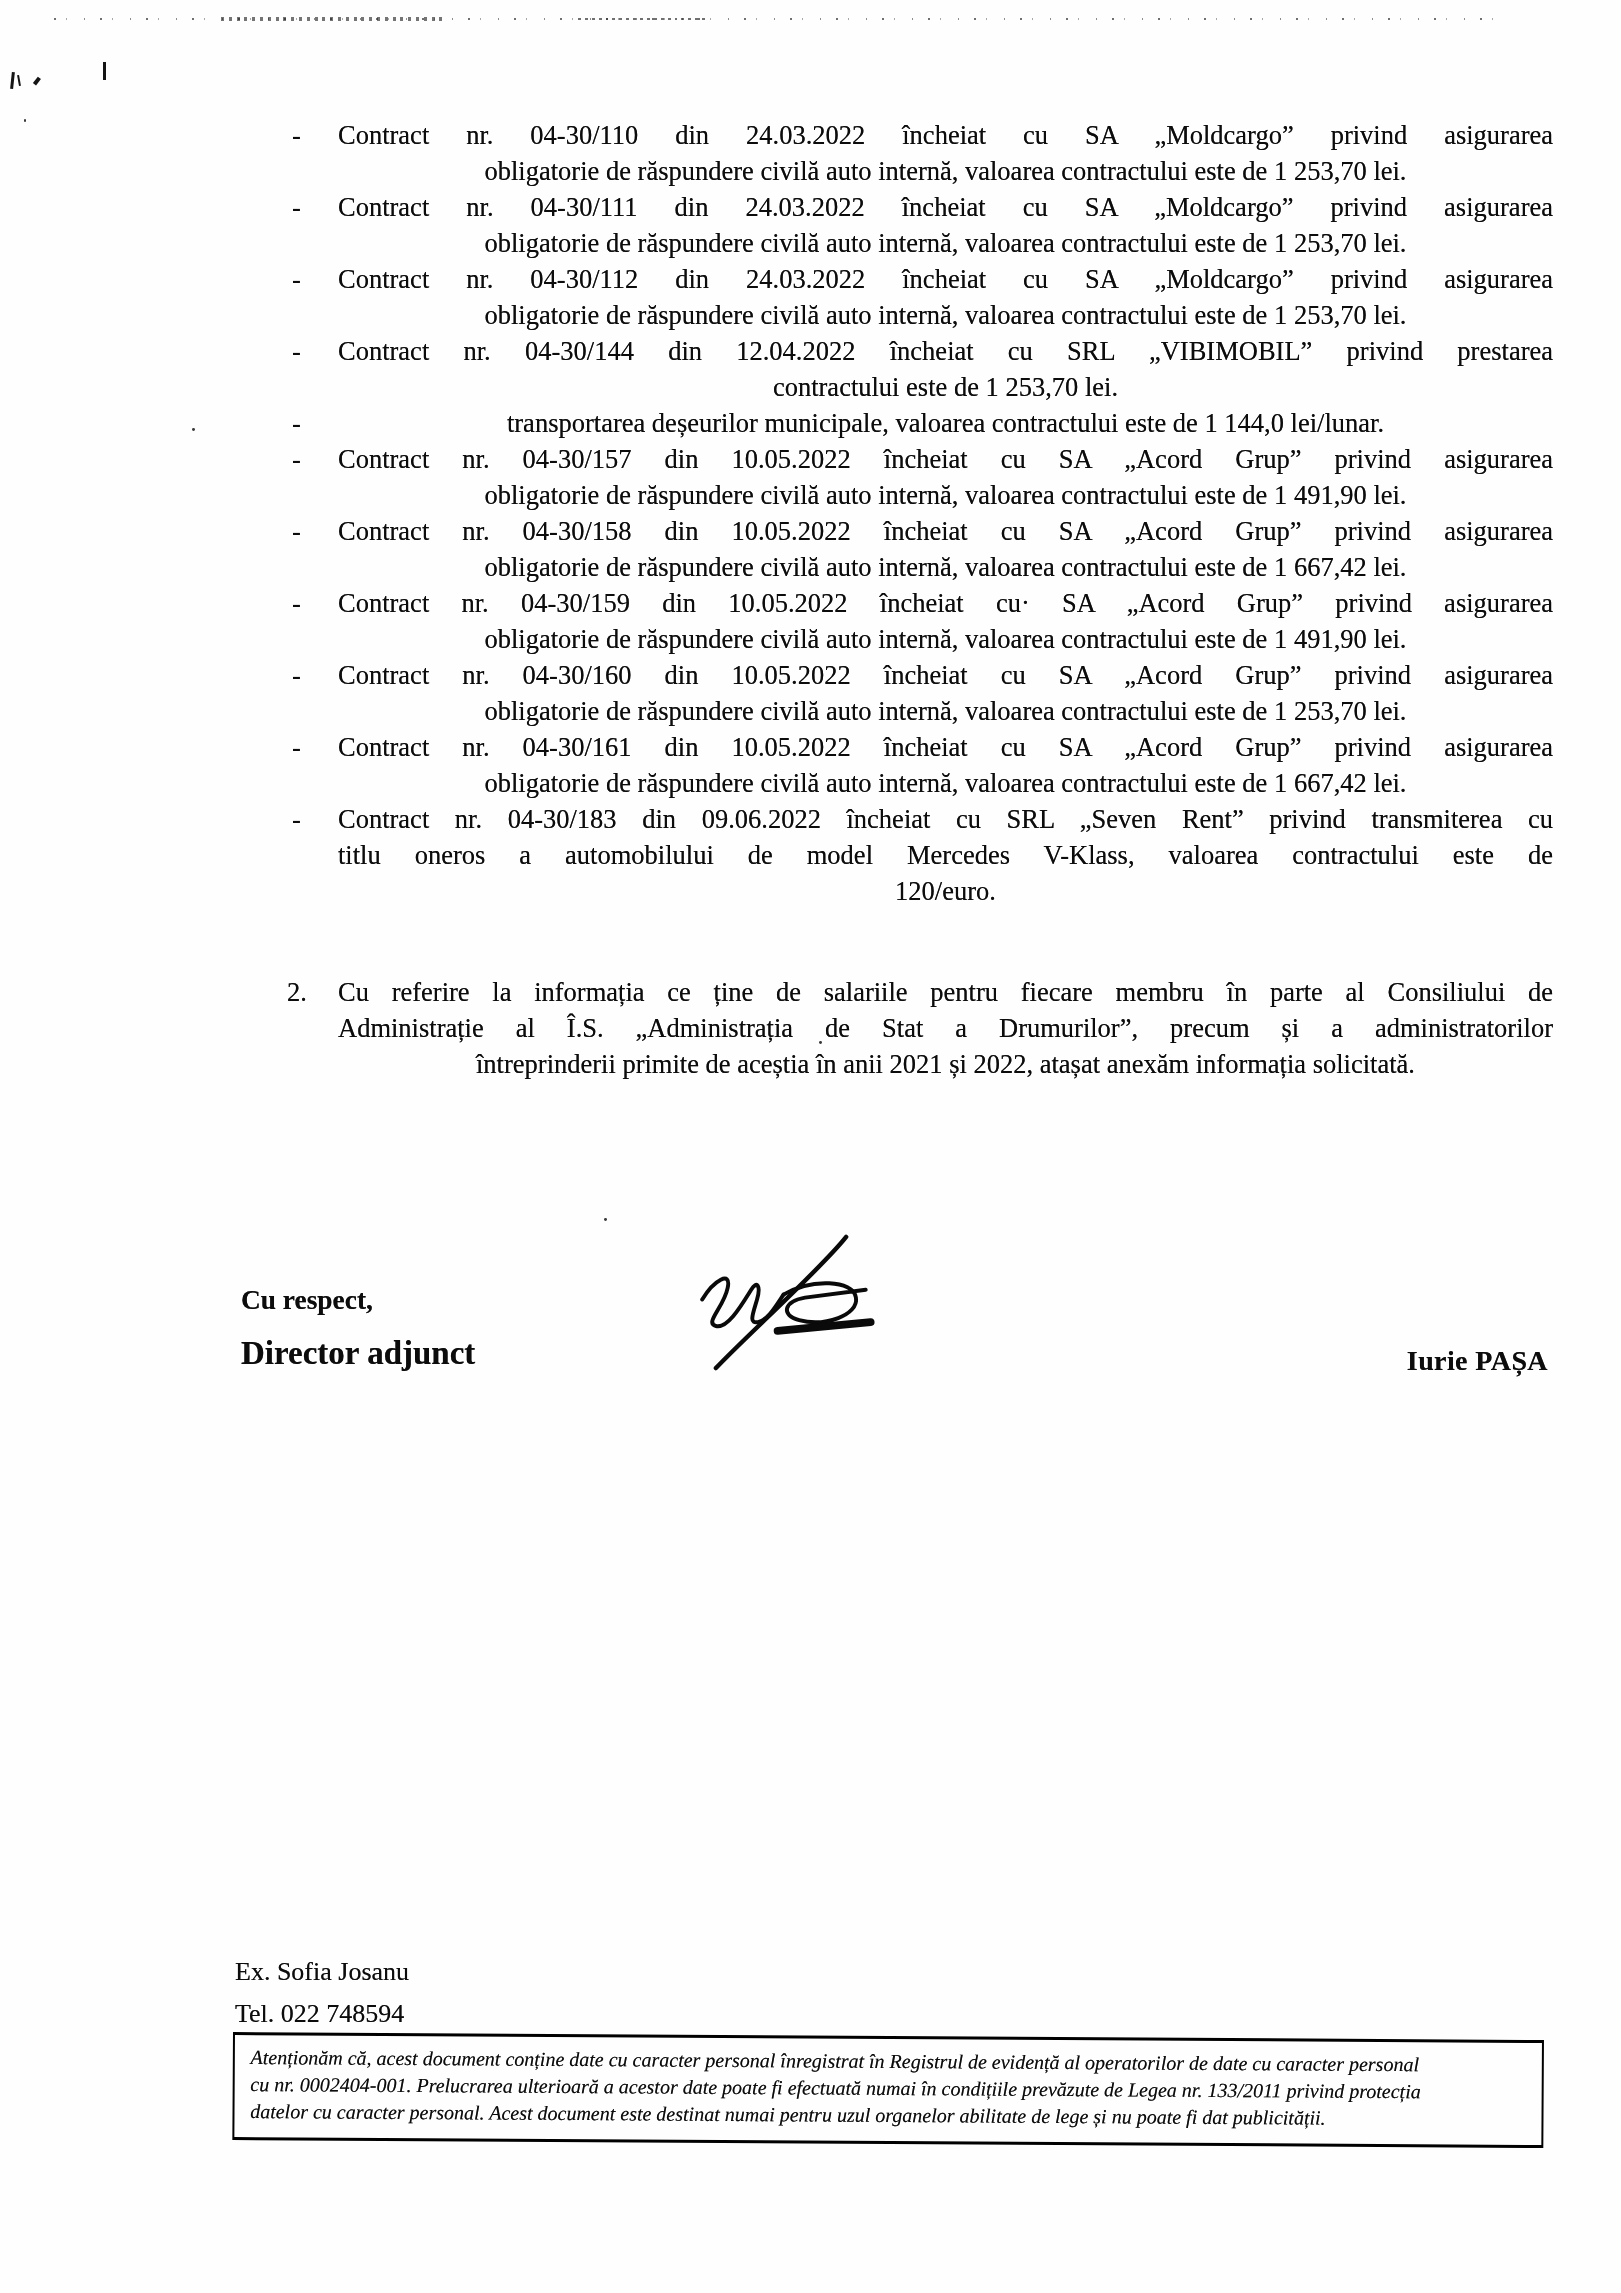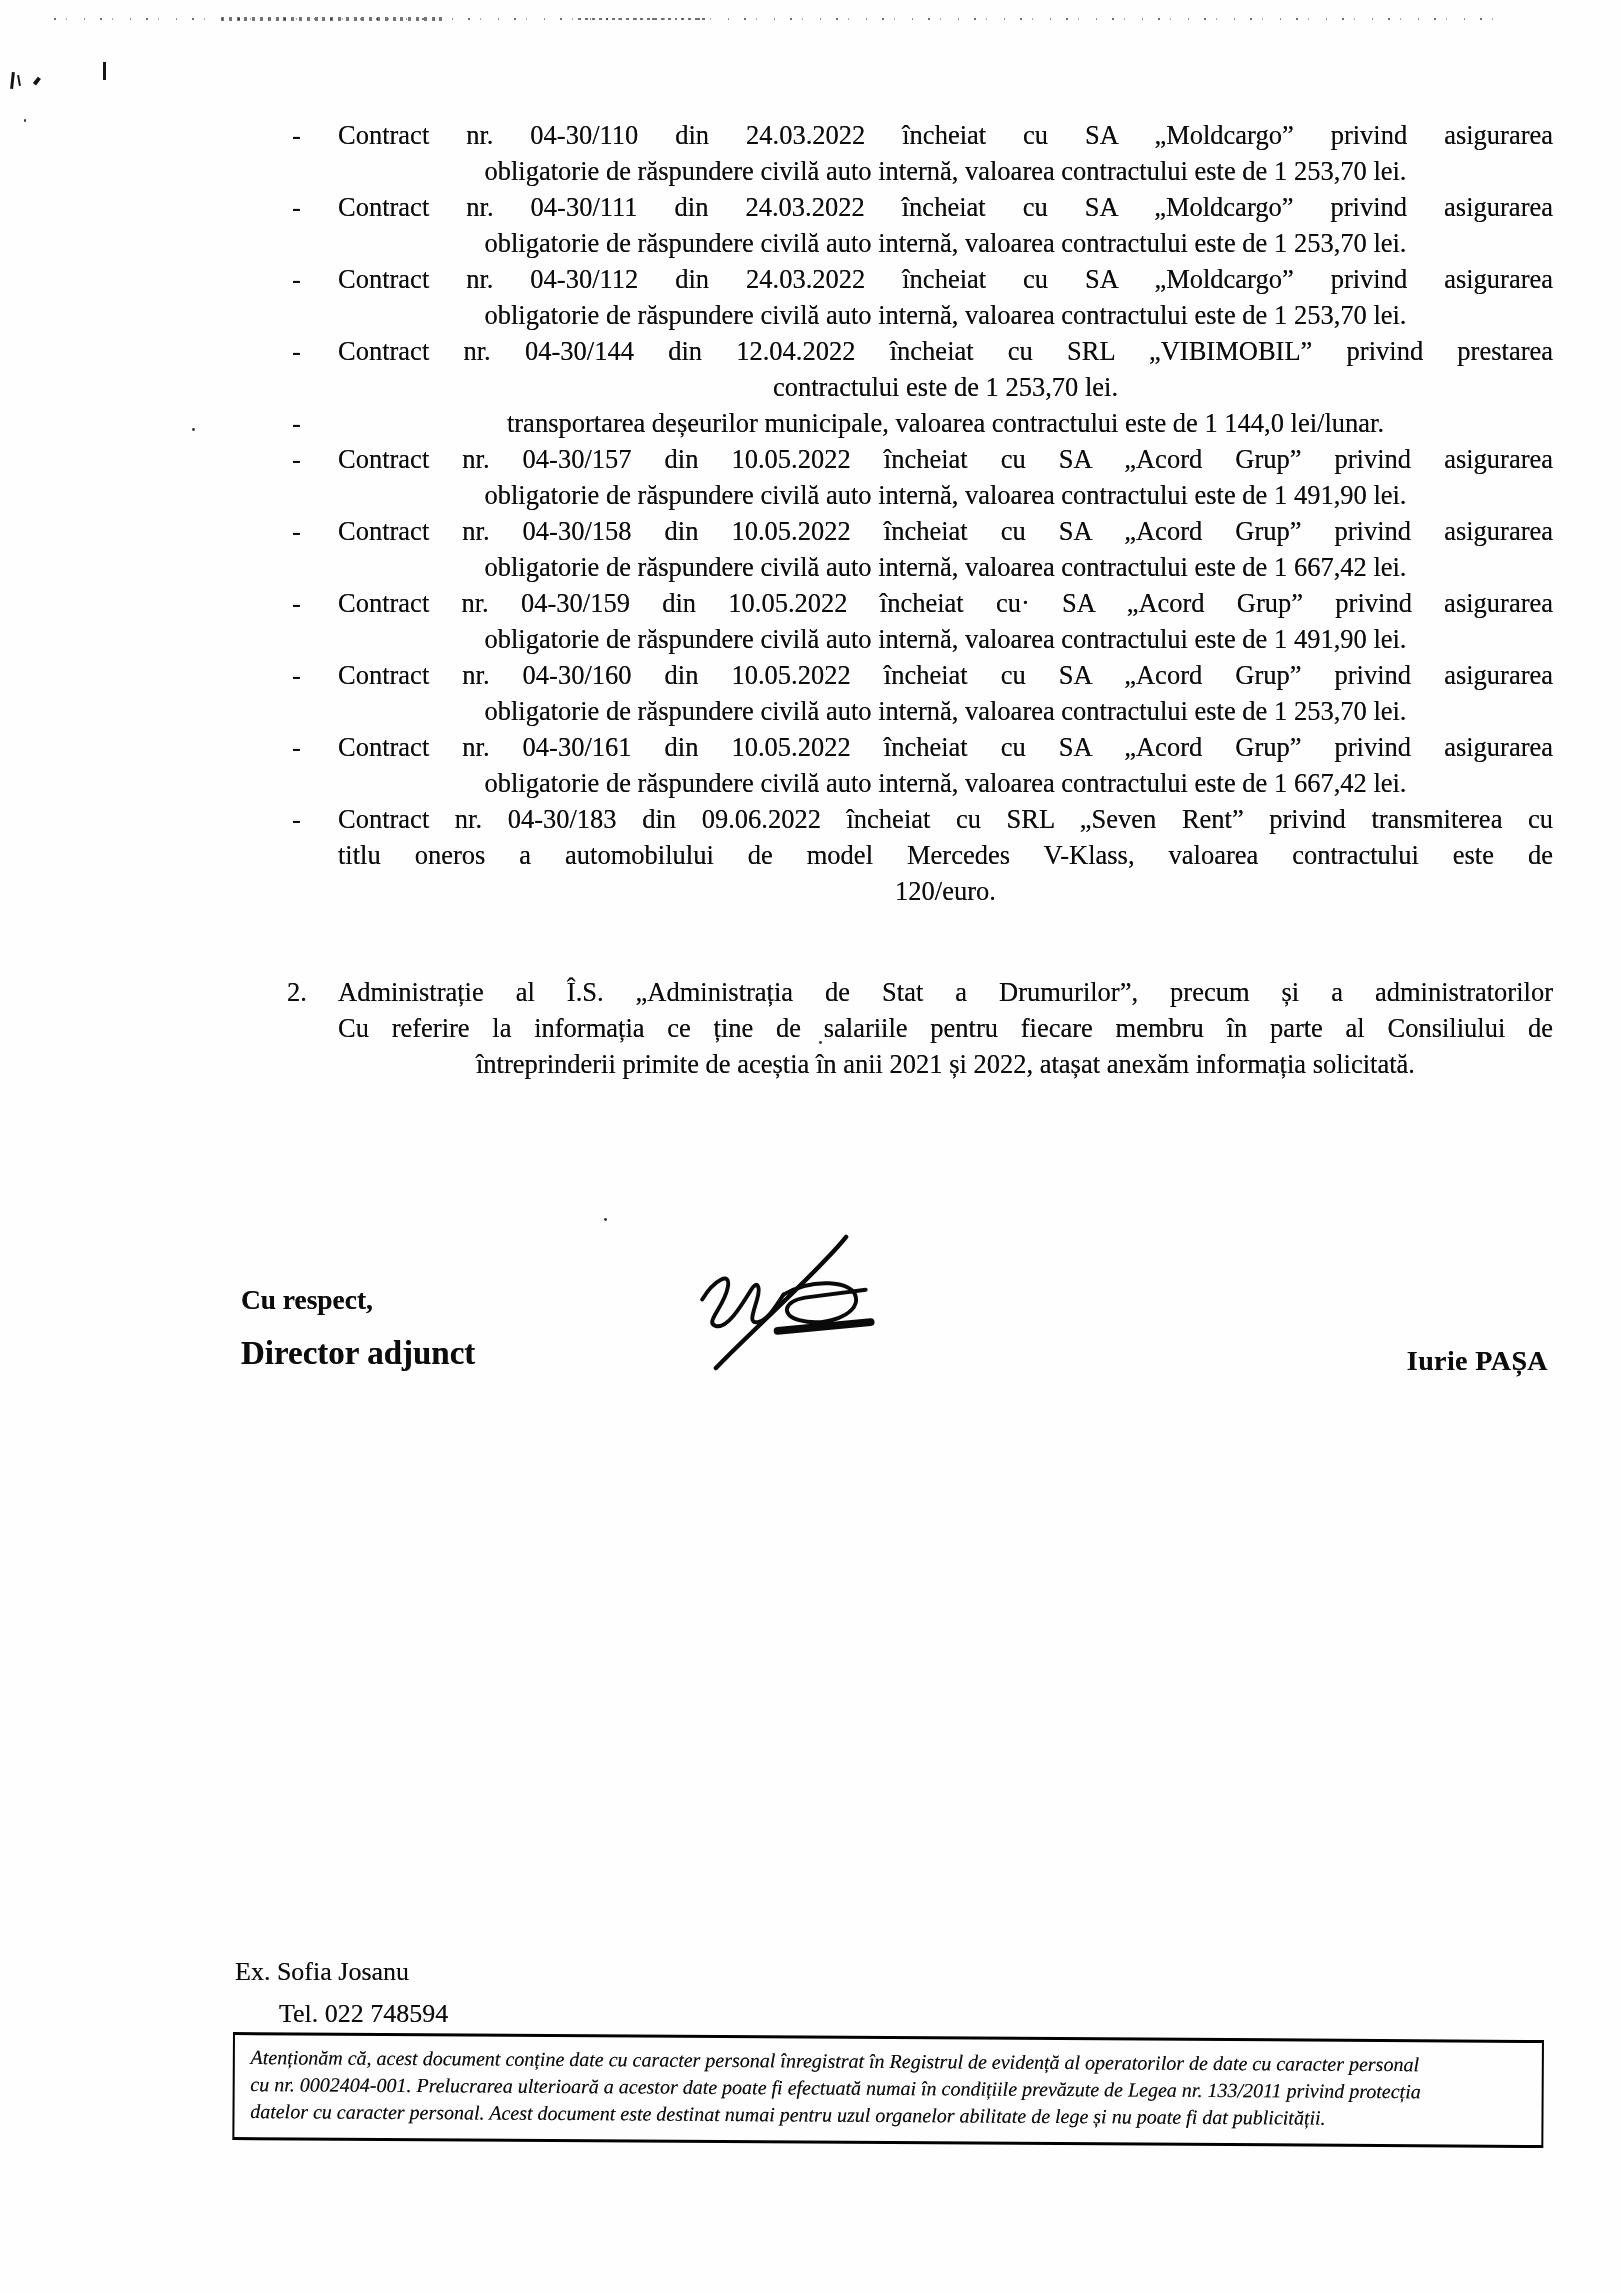--- a/index.html
+++ b/index.html
@@ -66,21 +66,21 @@
   }
   .signer {
     position:absolute; right:73px; top:1345px;
     font-size:28px; font-weight:bold; letter-spacing:0.4px;
     text-shadow:0 0 0.4px rgba(0,0,0,.6);
   }
   .signature { position:absolute; left:665px; top:1229px; width:235px; height:147px; }
 
   
   .executor { position:absolute; left:235px; top:1957px; font-size:26px; text-shadow:0 0 0.4px rgba(0,0,0,.55); }
-  .phone    { position:absolute; left:235px; top:1999px; font-size:26px; text-shadow:0 0 0.4px rgba(0,0,0,.55);margin-left:44px; }
+  .phone    { position:absolute; left:235px; top:1999px; font-size:26px; text-shadow:0 0 0.4px rgba(0,0,0,.55); }
   .notice-box {
     position:absolute; left:233px; top:2032px; width:1311px; height:108px;
     box-sizing:border-box;
     border:solid #000; border-width:3.9px 2.9px 3.9px 2.9px;
     padding:8.8px 15.7px 0 15.7px;
     transform:rotate(.35deg); transform-origin:0 0;
     overflow:hidden; background:#fefefe;
   }
   .notice-line {
     font-style:italic; font-size:20px; line-height:27px;
@@ -167,22 +167,22 @@
 
     <div class="item">
       <span class="marker">-</span>
       <div class="line j">Contract nr. 04-30/183 din 09.06.2022 încheiat cu SRL „Seven Rent” privind transmiterea cu</div>
       <div class="line j">titlu oneros a automobilului de model Mercedes V-Klass, valoarea contractului este de</div>
       <div class="line l">120/euro.</div>
     </div>
 
     <div class="item numbered">
       <span class="marker">2.</span>
+      <div class="line j">Cu referire la informația ce ține de salariile pentru fiecare membru în parte al Consiliului de</div>
       <div class="line j">Administrație al Î.S. „Administrația de Stat a Drumurilor”, precum și a administratorilor</div>
-      <div class="line j">Cu referire la informația ce ține de salariile pentru fiecare membru în parte al Consiliului de</div>
       <div class="line l">întreprinderii primite de aceștia în anii 2021 și 2022, atașat anexăm informația solicitată.</div>
     </div>
 
   </div>
 
   <div class="salutation">Cu respect,</div>
   <div class="role">Director adjunct</div>
 
   <svg class="signature" viewBox="0 0 240 150" fill="none" stroke="#0a0a0a" stroke-linecap="round" stroke-linejoin="round">
     <path d="M185 8 C160 40 80 112 52 142" stroke-width="4.5"></path>

